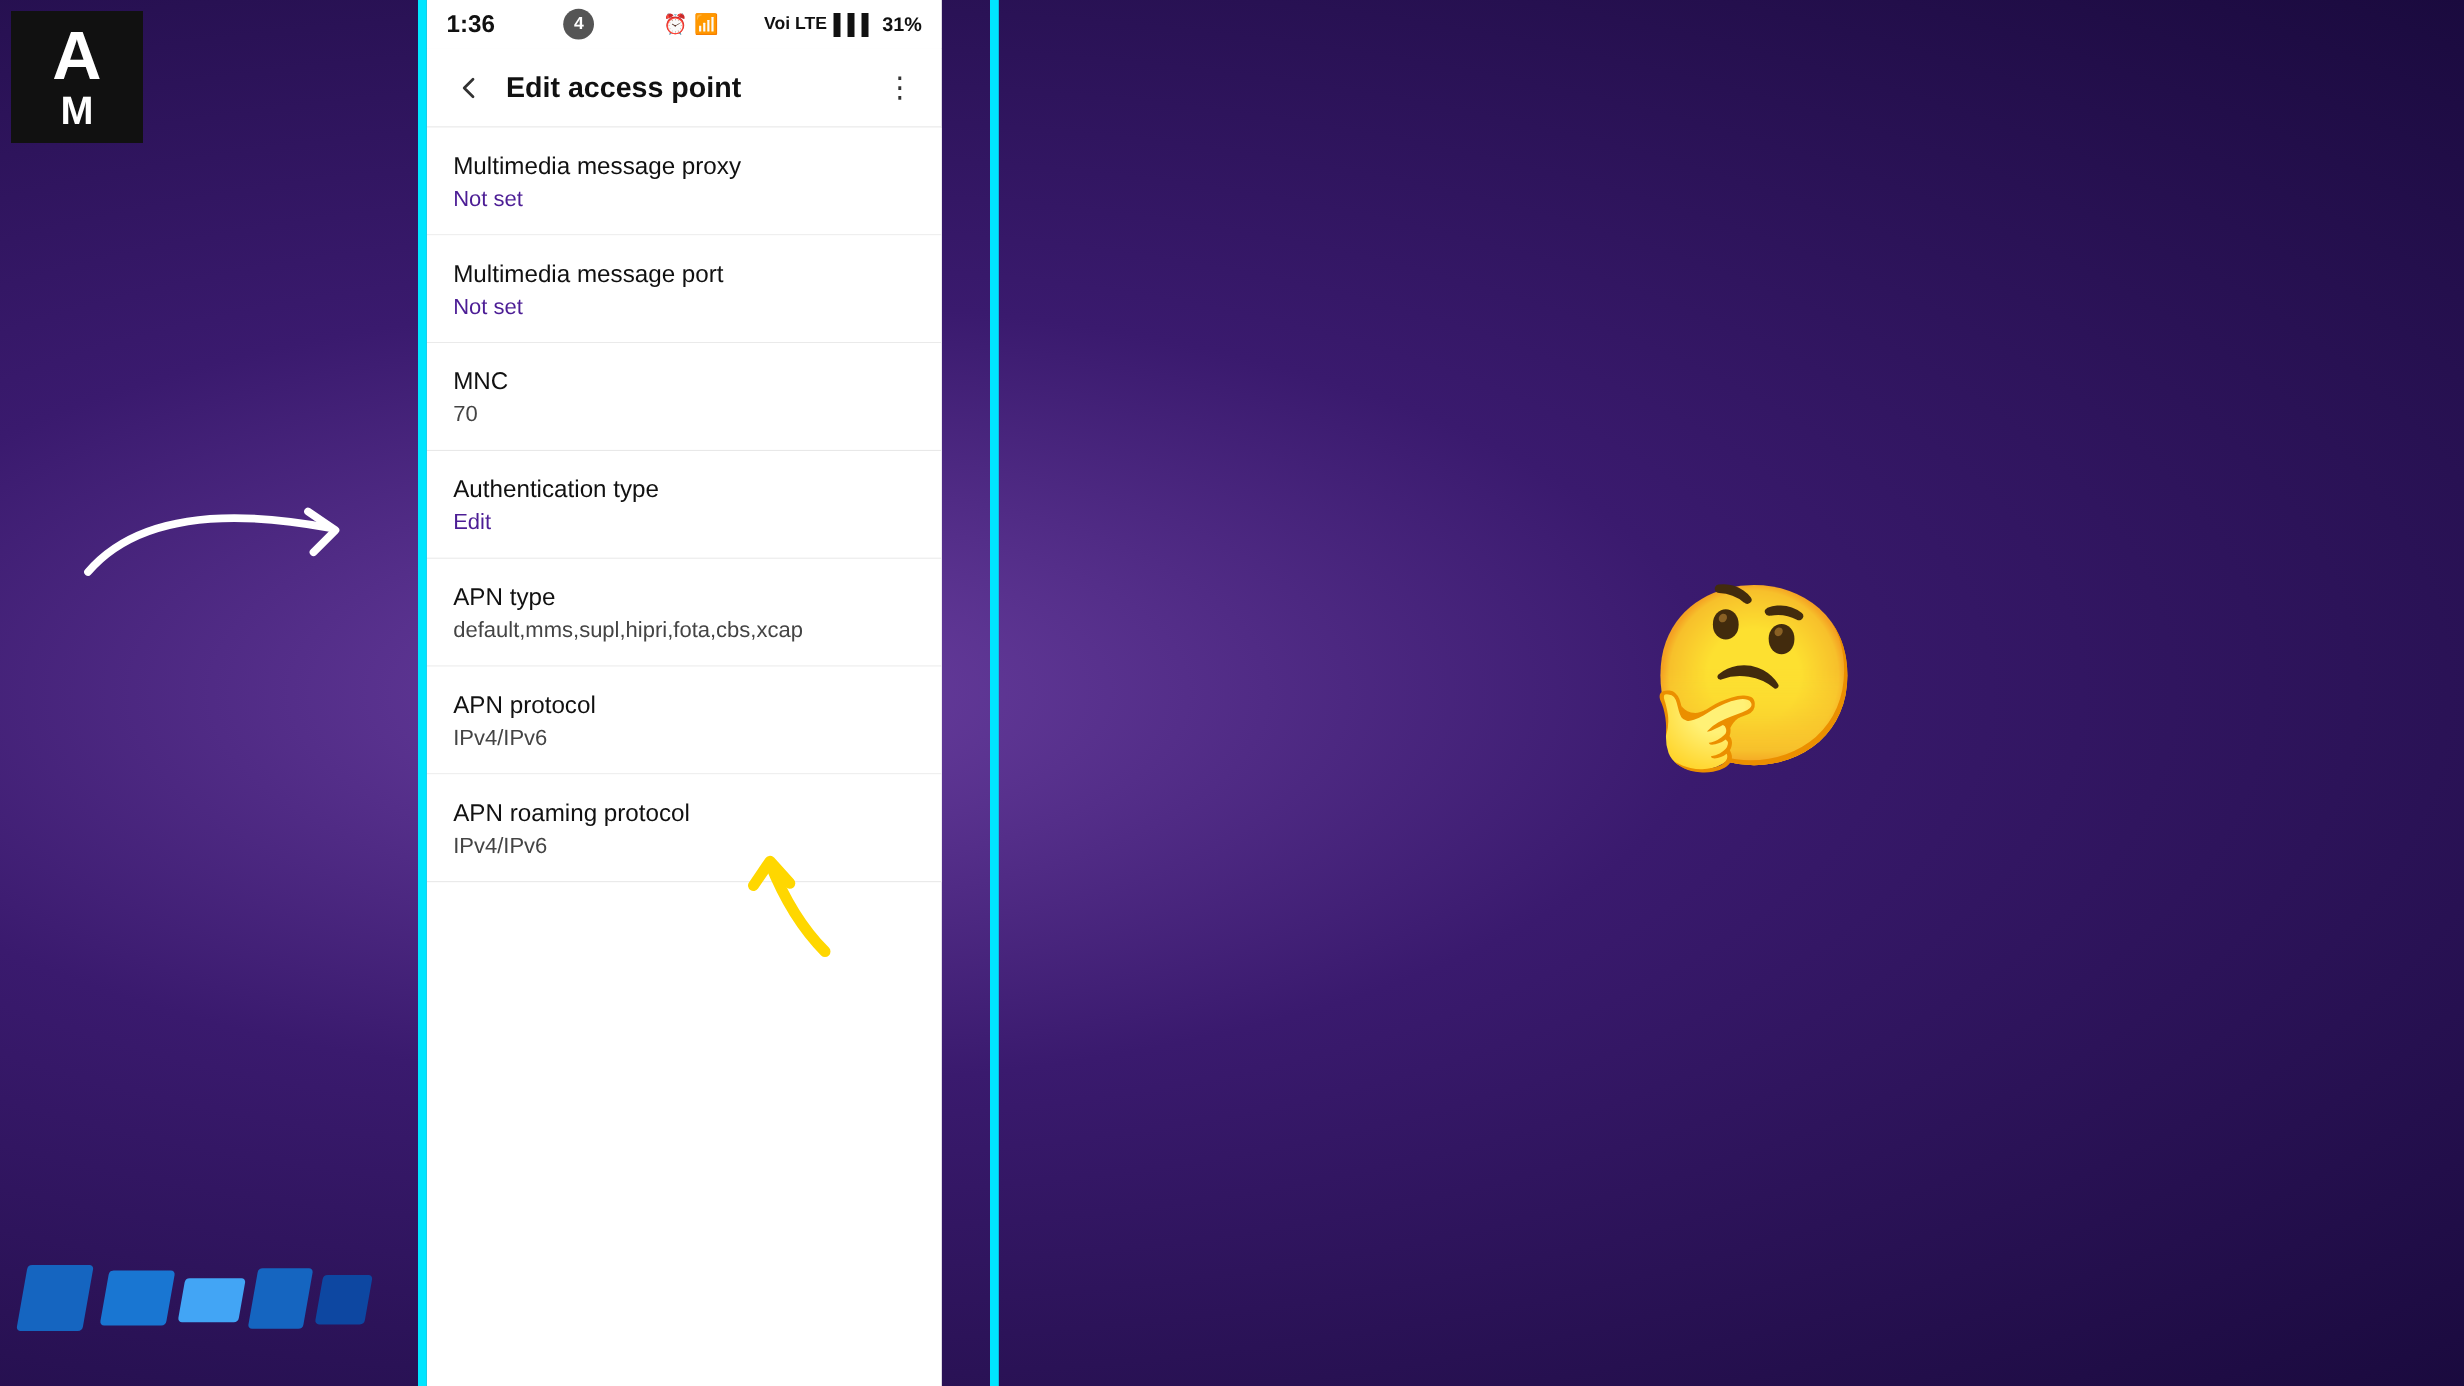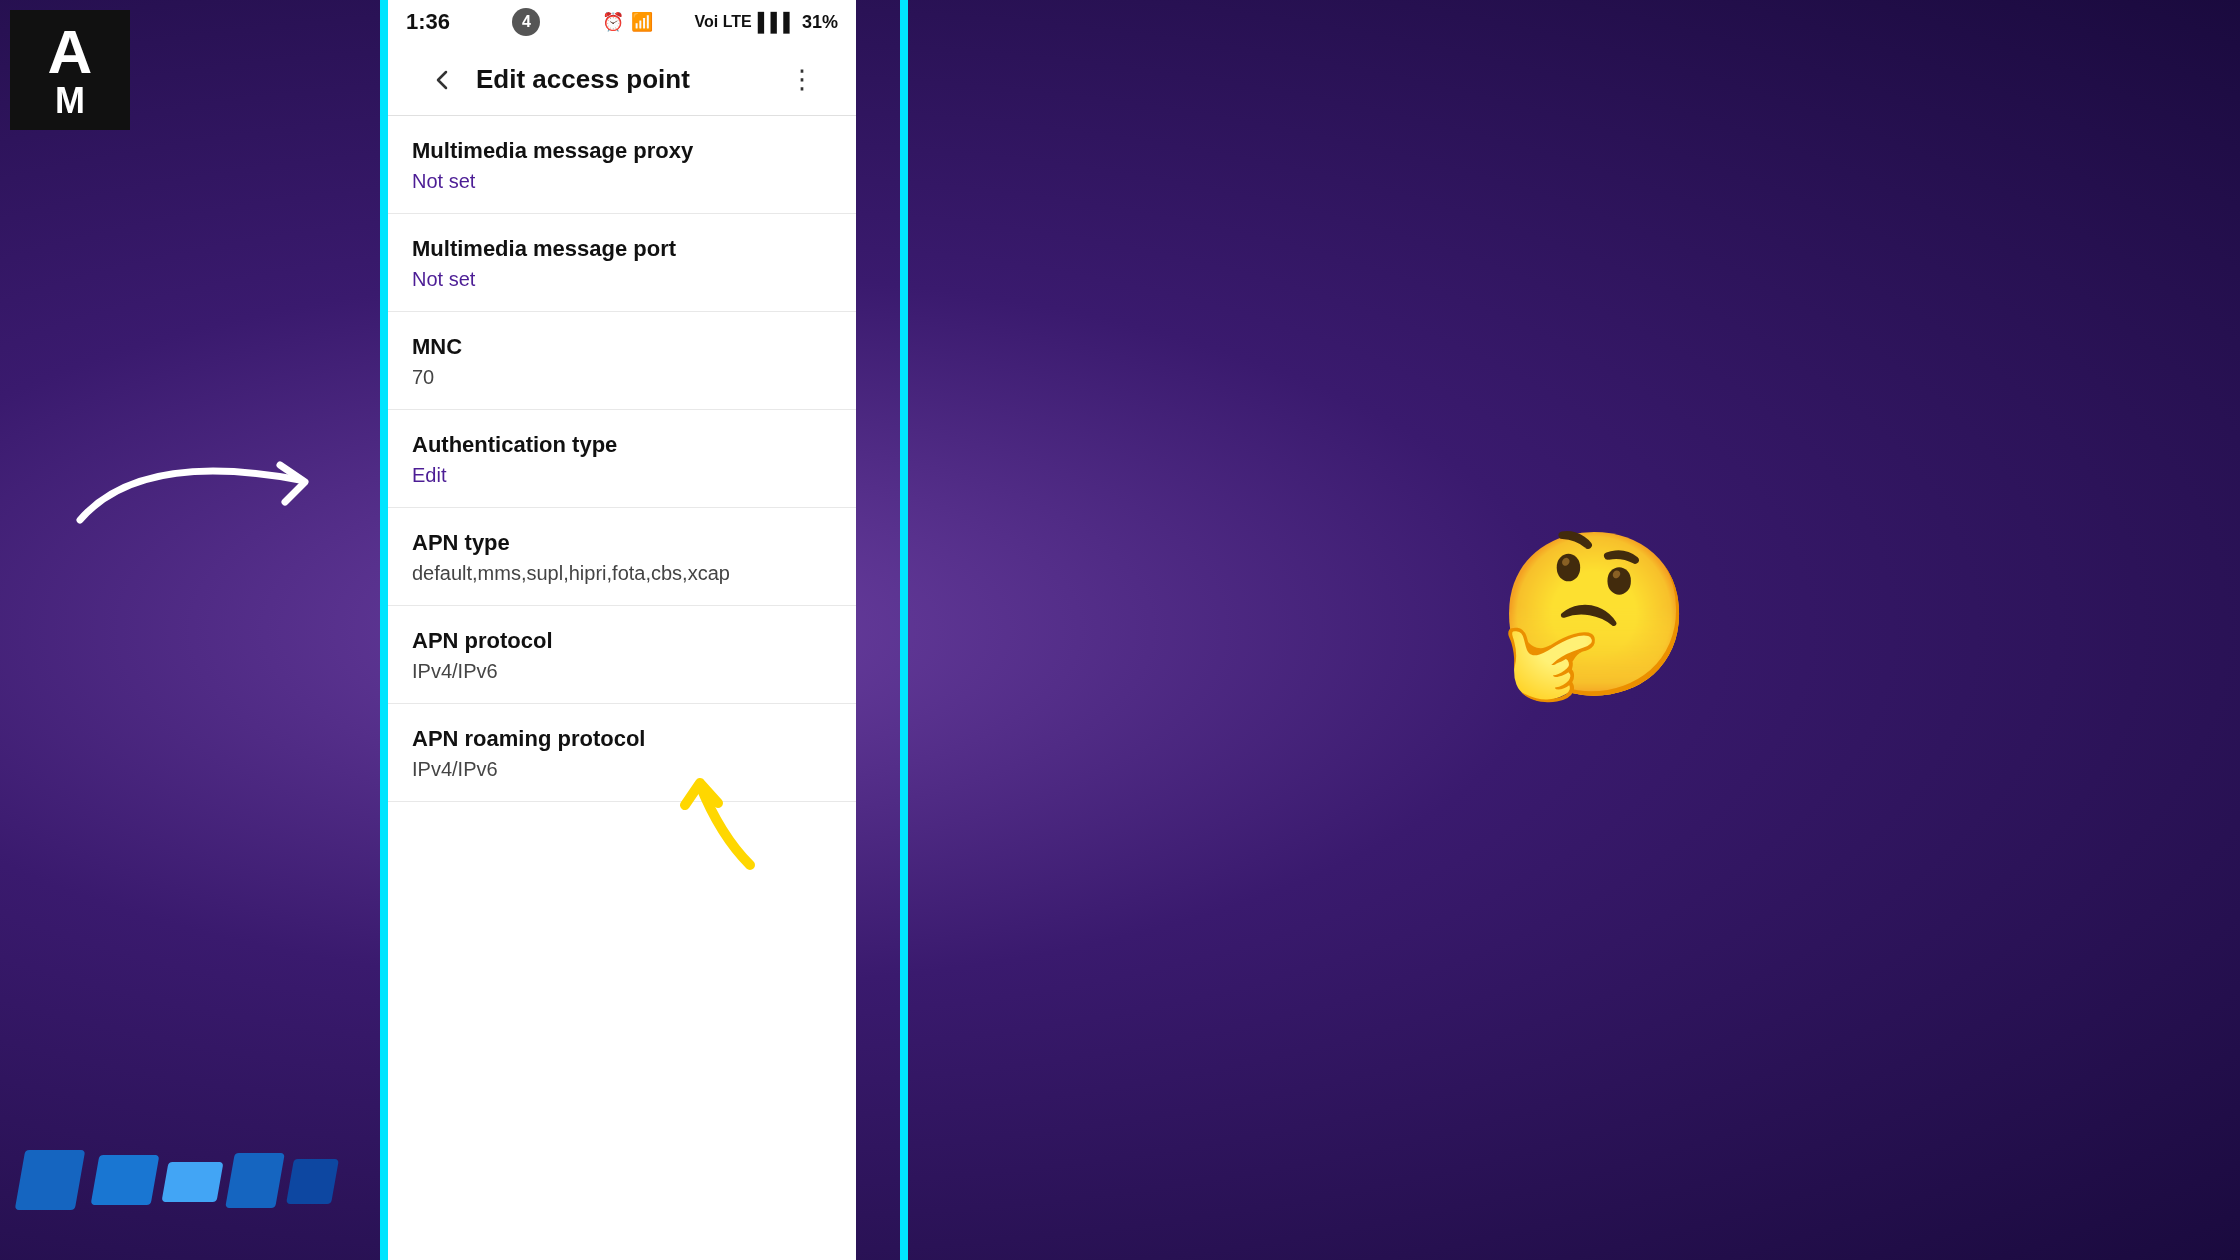--- a/index.html
+++ b/index.html
@@ -113,21 +113,21 @@
       gap: 6px;
       font-size: 18px;
     }
 
     
     .app-bar {
       height: 72px;
       background: white;
       display: flex;
       align-items: center;
-      padding: 0 32px;
+      padding: 0 16px;
       border-bottom: 1px solid #e0e0e0;
       gap: 12px;
     }
     .back-btn {
       width: 44px;
       height: 44px;
       display: flex;
       align-items: center;
       justify-content: center;
       cursor: pointer;
@@ -156,21 +156,21 @@
       overflow: hidden;
     }
     .settings-item {
       padding: 22px 24px 20px 24px;
       border-bottom: 1px solid #e8e8e8;
       cursor: pointer;
       background: white;
     }
     .item-title {
       font-size: 22px;
-      font-weight: 700;
+      font-weight: 400;
       color: #111;
       margin-bottom: 6px;
     }
     .item-value {
       font-size: 20px;
       color: #4c1d95;
     }
     .item-value.dark {
       color: #444;
     }

